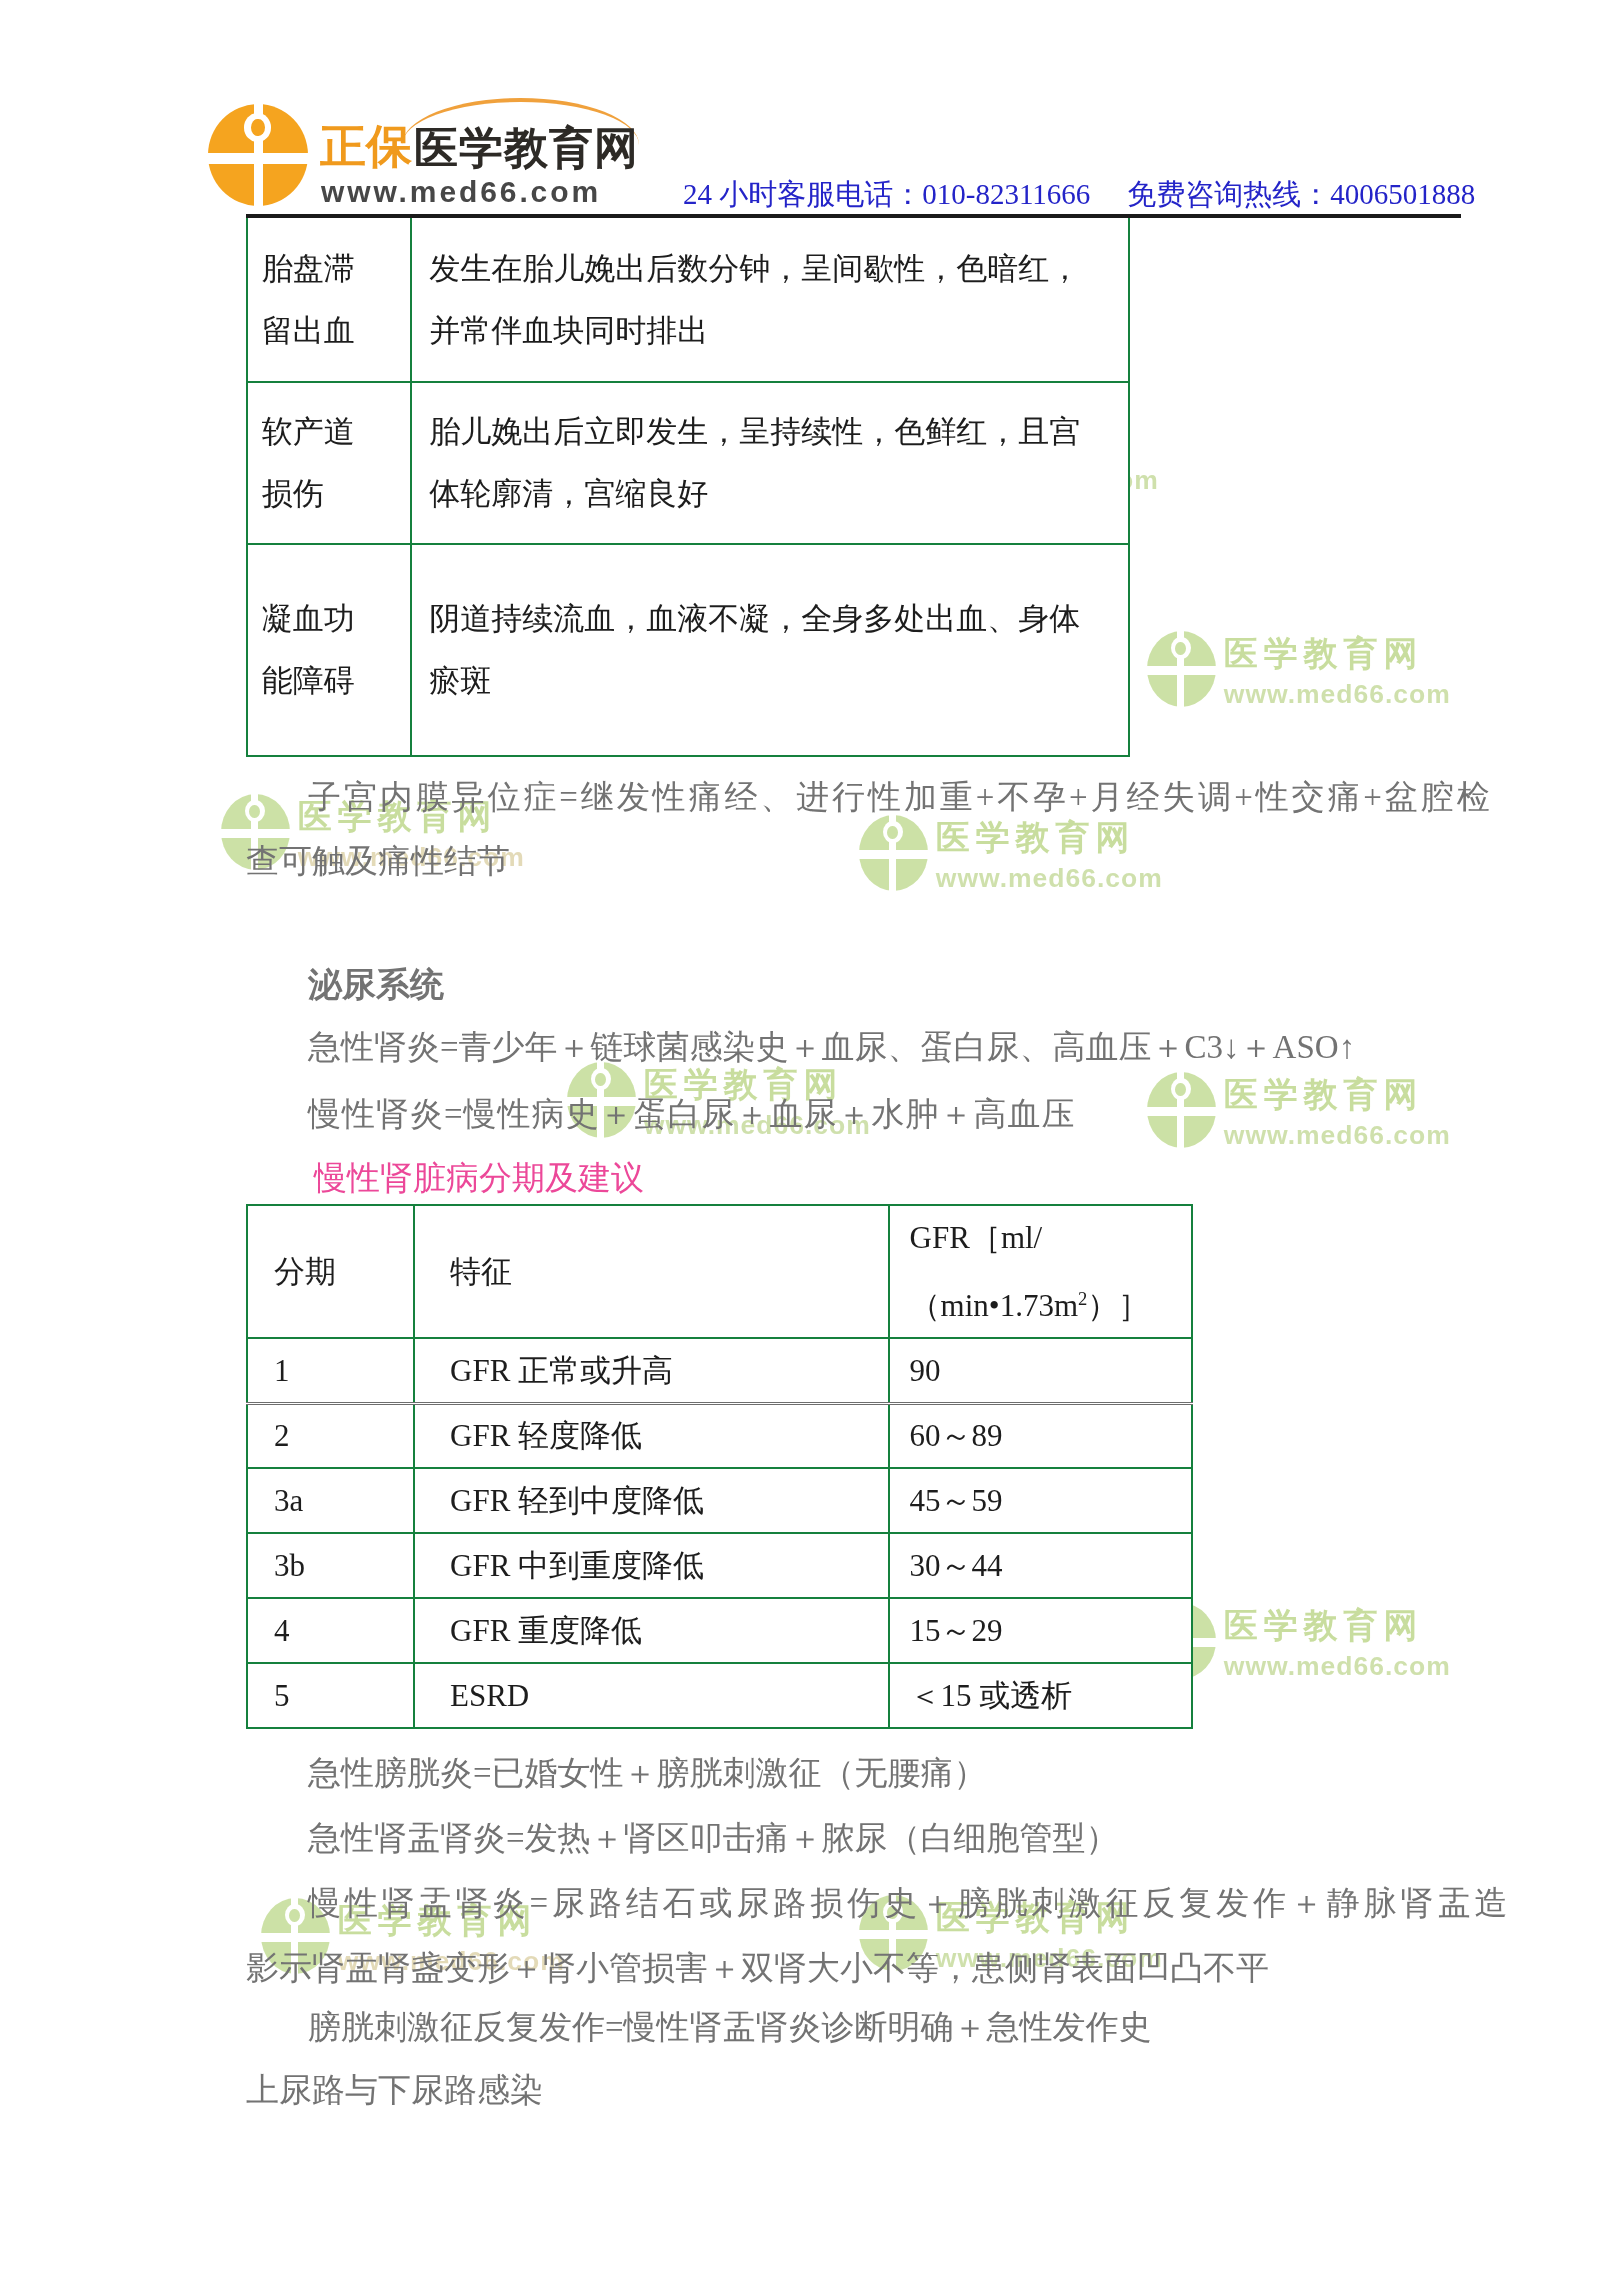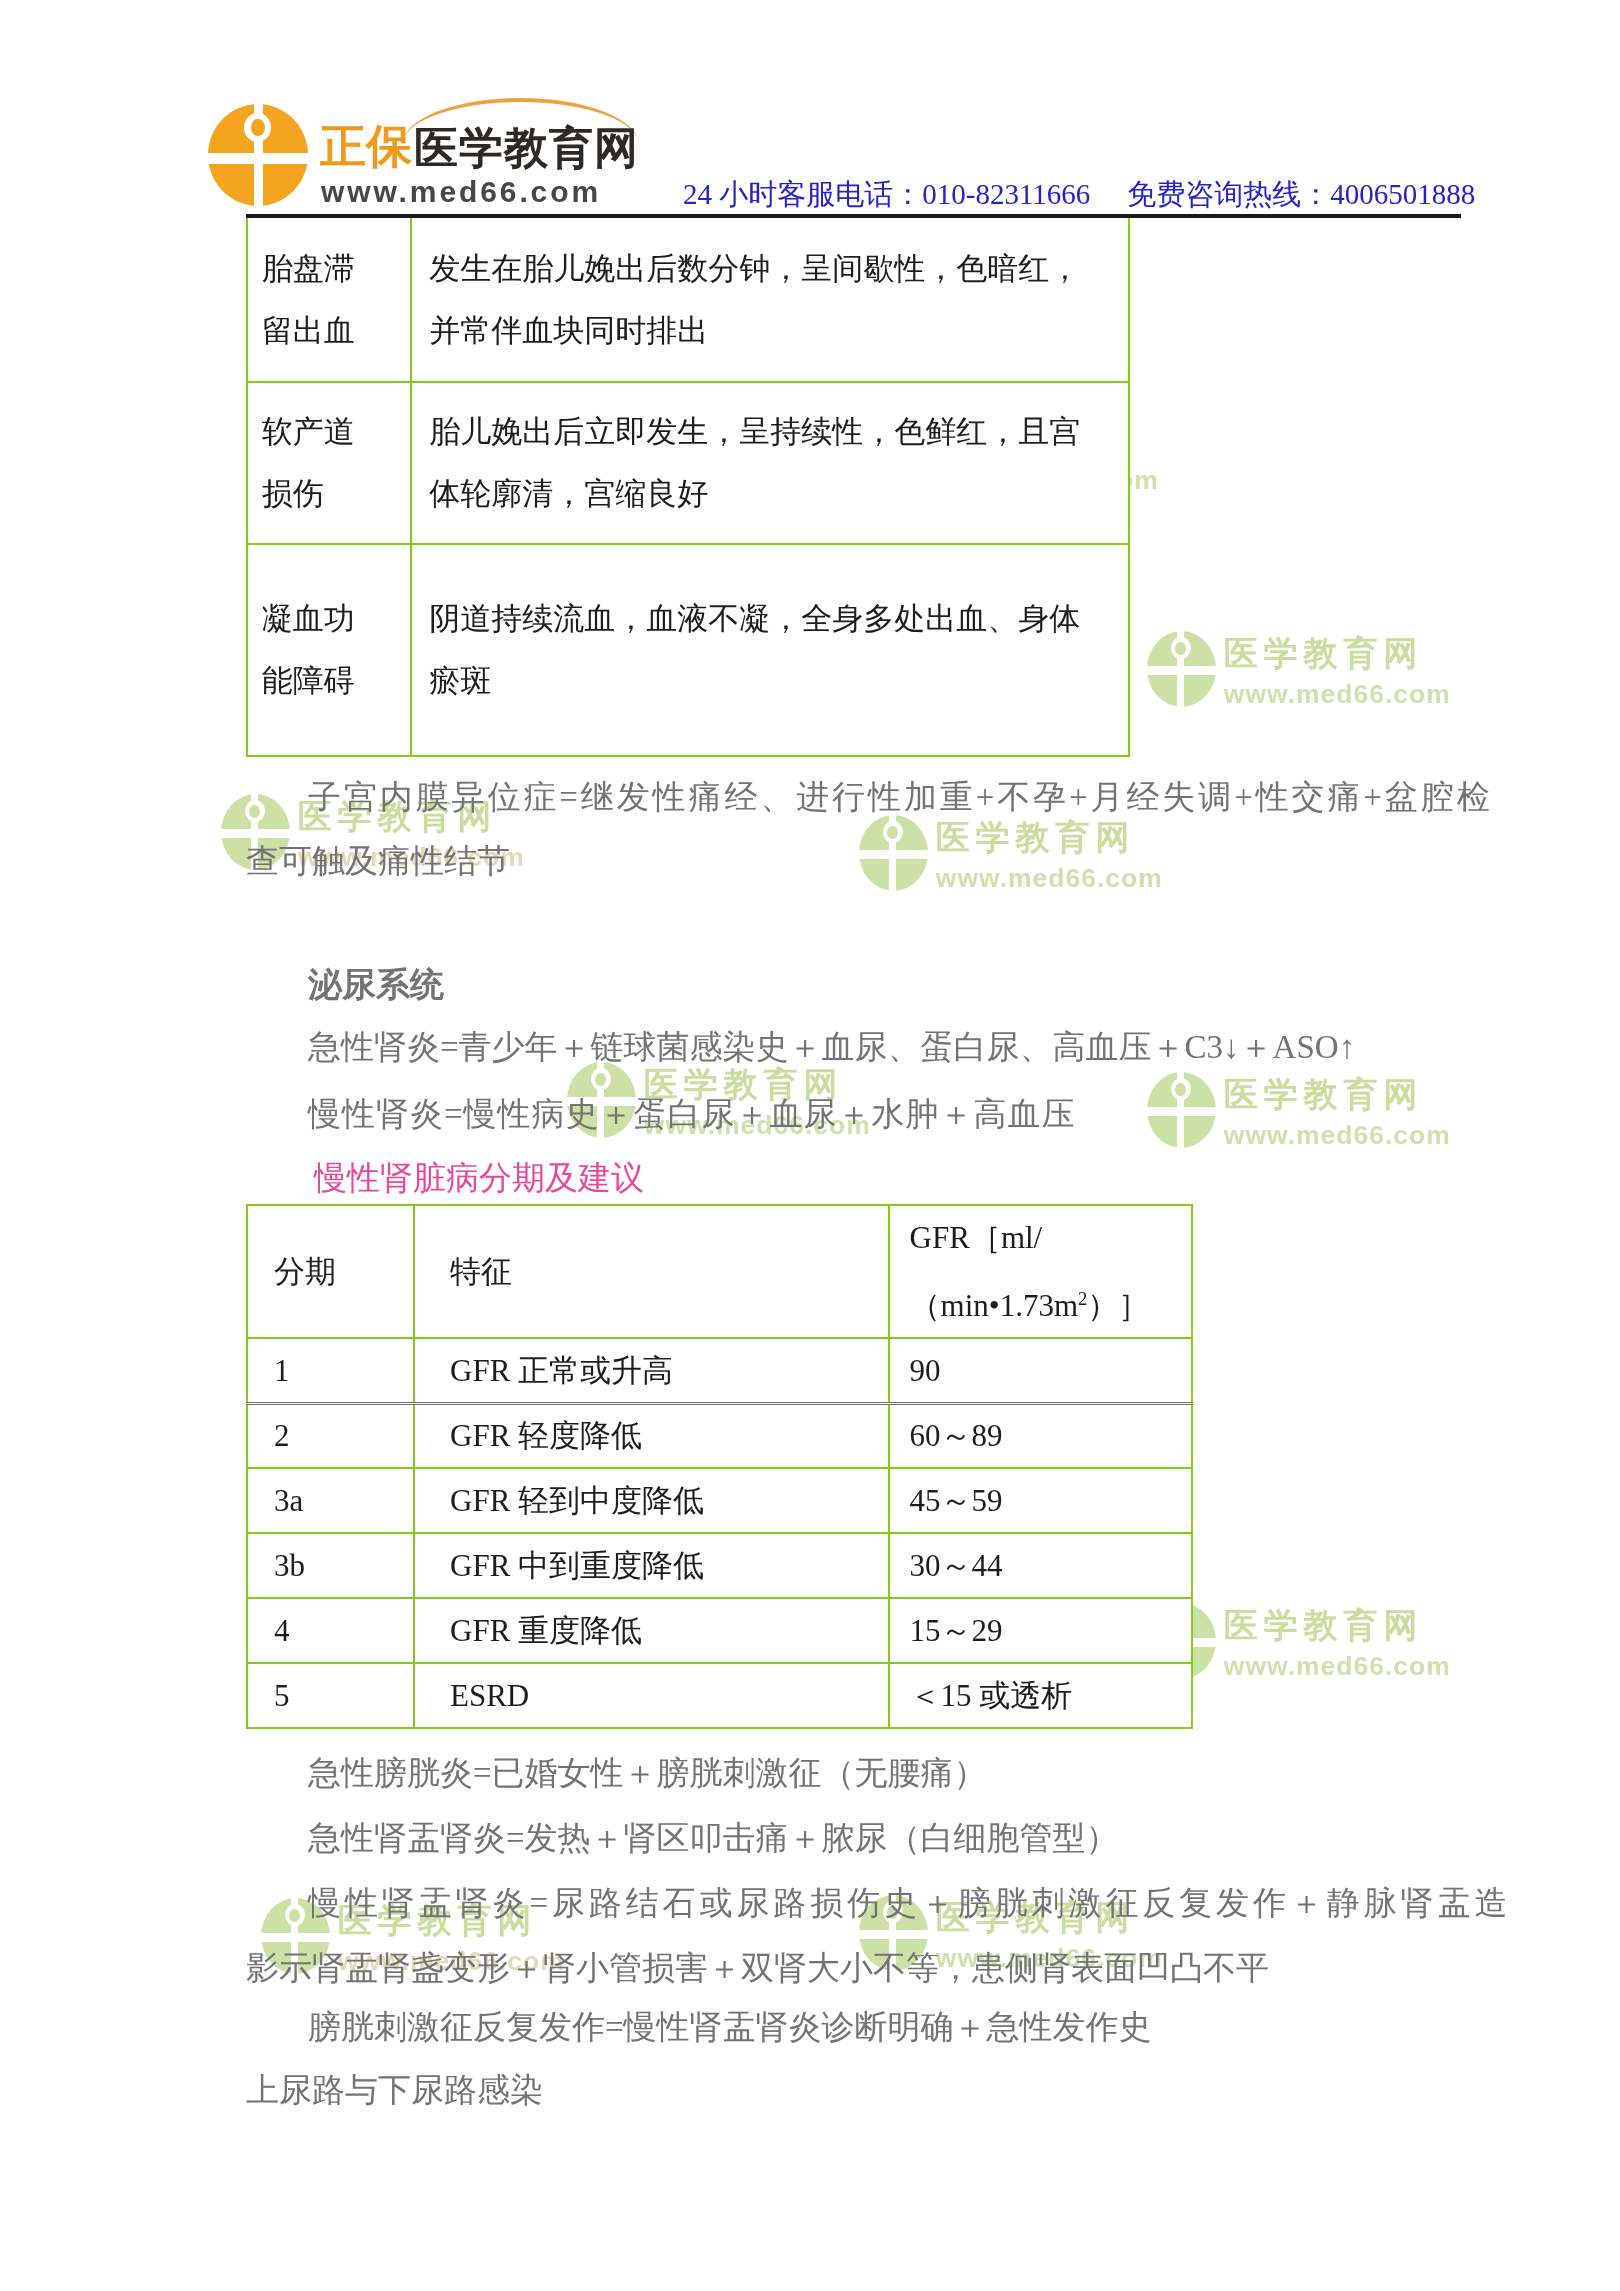--- a/index.html
+++ b/index.html
@@ -33,21 +33,21 @@
   .wm-logo .d{position:absolute;left:23.5px;top:5.9px;width:20.6px;height:22.5px;background:#fff;border-radius:50%;}
   .wm-logo .di{position:absolute;left:28px;top:10.8px;width:10.8px;height:13.7px;background:#a4ca5e;border-radius:50%;}
   .wm-cn{font-size:34px;font-weight:bold;color:#9cc24f;letter-spacing:5.9px;
          font-family:"Liberation Sans","DejaVu Sans",sans-serif;}
   .wm-url{font-size:26.5px;font-weight:bold;color:#a8c86a;letter-spacing:1px;margin-top:2px;
           font-family:"Liberation Sans","DejaVu Sans",sans-serif;}
   .wm-url.tan{color:#cdbd7f;}
 
   
   table{border-collapse:collapse;position:absolute;background:#fff;z-index:2;table-layout:fixed;}
-  td{border:2px solid #84cc16;vertical-align:middle;font-size:31px;color:#1d1d1d;}
+  td{border:2px solid #15803d;vertical-align:middle;font-size:31px;color:#1d1d1d;}
   .t1{left:246px;top:216px;}
   .t1 .c1{width:147px;padding-left:13.7px;}
   .t1 .c2{width:698px;padding-left:17.6px;}
   .t1 .line{line-height:62px;white-space:nowrap;}
   .t2{left:246px;top:1204px;}
   .t2 .c1{width:138px;padding-left:26px;}
   .t2 .c2{width:437px;padding-left:35px;}
   .t2 .c3{width:280px;padding-left:19.6px;}
   .t2 .hline{line-height:61px;white-space:nowrap;}
   .t2 tr.thick td{border-bottom:3.9px double #6e6e6e;}

